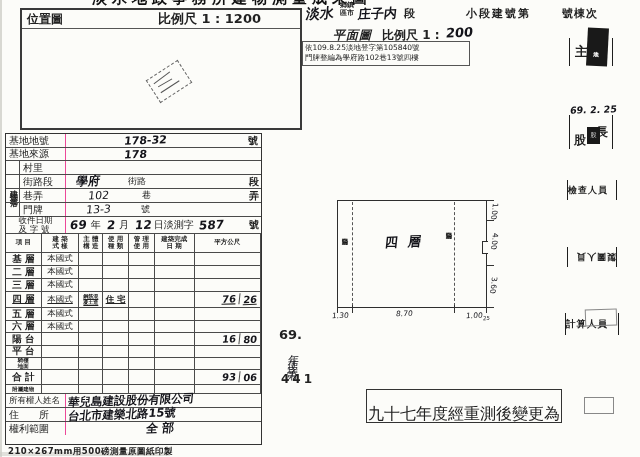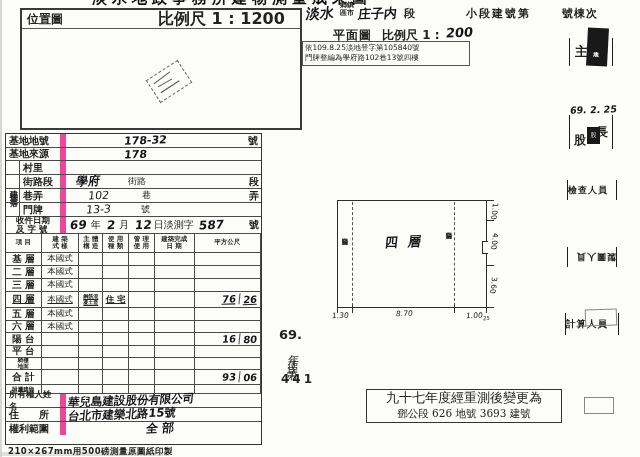--- a/index.html
+++ b/index.html
@@ -8,22 +8,22 @@
   .abs{position:absolute;}
   .b{font-weight:bold;}
   .pre{white-space:pre-line;}
   .hand{transform:rotate(-2deg) skewX(-8deg);color:#14141a;}
   .serif{font-family:"DejaVu Serif","Liberation Serif",serif;}
   .vtext{writing-mode:vertical-rl;text-orientation:upright;}
   
   #tbl{position:absolute;left:5px;top:133px;width:257px;height:312px;border:1.5px solid #333;
        box-sizing:border-box;}
   .row{display:flex;border-bottom:1px solid #4a4a4a;position:relative;box-sizing:border-box;align-items:stretch;}
-  .lab{border-right:6px solid #ec4899;box-sizing:border-box;display:flex;align-items:center;
-       font-size:10px;font-weight:bold;padding:0 3px;justify-content:space-between;}
+  .lab{border-right:1px solid #ec4899;box-sizing:border-box;display:flex;align-items:center;
+       font-size:10px;font-weight:normal;padding:0 3px;justify-content:space-between;}
   .lab60{width:60px;}
   .lab47{width:47px;margin-left:13px;border-left:1px solid #4a4a4a;}
   .val{flex:1;display:flex;align-items:center;font-size:11px;position:relative;}
   .fc{border-right:1px solid #4a4a4a;box-sizing:border-box;display:flex;align-items:center;
       justify-content:center;overflow:hidden;}
   .hc{font-size:6.5px;line-height:7.5px;text-align:center;font-weight:bold;}
   .w36{width:36px}.w38{width:38px}.w24{width:24px}.w26{width:26px}.w40{width:40px}
   .warea{width:67px;display:flex;padding:0;}
   .amain{width:46px;border-right:1px solid #4a4a4a;box-sizing:border-box;display:flex;
          align-items:center;justify-content:flex-end;padding-right:3px;font-size:10px;}
@@ -44,40 +44,40 @@
 <div class="page">
 
   <div class="abs b" style="left:92px;top:-11px;font-size:15px;letter-spacing:5px;color:#111;">淡水地政事務所建物測量成果圖</div>
 
   <div class="abs" style="left:0;top:0;width:2px;height:457px;background:#d8d8d2;"></div>
   <div class="abs" style="left:0;top:452px;width:170px;height:4px;background:#cfcfc8;opacity:.6;"></div>
 
   <div class="abs" style="left:20px;top:8px;width:282px;height:122px;border:2px solid #3a3a3a;box-sizing:border-box;">
     <div style="display:flex;align-items:center;height:18px;border-bottom:1px solid #555;">
       <span class="b" style="font-size:12px;margin-left:5px;">位置圖</span>
-      <span class="b" style="font-size:16px;margin-left:95px;">比例尺 1 : 1200</span>
+      <span class="b" style="font-size:13px;margin-left:95px;">比例尺 1 : 1200</span>
     </div>
 
     <div class="abs" style="left:128px;top:58px;width:36px;height:25px;border:1px dashed #666;
          transform:rotate(-33deg);">
       <div style="position:absolute;left:4px;top:5px;width:20px;height:1px;background:#555;transform:rotate(-4deg);"></div>
       <div style="position:absolute;left:6px;top:11px;width:16px;height:1px;background:#555;transform:rotate(3deg);"></div>
       <div style="position:absolute;left:5px;top:17px;width:22px;height:1px;background:#555;"></div>
     </div>
   </div>
 
   <div class="abs hand b" style="left:306px;top:5px;font-size:14px;">淡水</div>
   <div class="abs pre" style="left:340px;top:1px;font-size:7px;line-height:8px;font-weight:bold;">鄉鎮
 區市</div>
   <div class="abs hand b" style="left:358px;top:5px;font-size:13px;">庄子内</div>
   <div class="abs b" style="left:404px;top:6px;font-size:11px;">段</div>
   <div class="abs b" style="left:466px;top:6px;font-size:11px;letter-spacing:2px;">小段建號第</div>
   <div class="abs b" style="left:562px;top:6px;font-size:11px;letter-spacing:1px;">號棟次</div>
 
-  <div class="abs b" style="left:333px;top:27px;font-size:12px;letter-spacing:1px;">平面圖</div>
+  <div class="abs b" style="left:333px;top:27px;font-size:12px;letter-spacing:1px;font-style:italic;">平面圖</div>
   <div class="abs b" style="left:382px;top:27px;font-size:12px;">比例尺 1 :</div>
   <div class="abs hand b" style="left:446px;top:25px;font-size:13px;">200</div>
 
   <div class="abs" style="left:302px;top:41px;width:168px;height:25px;border:1px solid #555;box-sizing:border-box;
        padding:1px 2px;">
     <div style="font-size:7.5px;line-height:10px;">依109.8.25淡地登字第105840號</div>
     <div style="font-size:7.5px;line-height:10px;">門牌整編為學府路102巷13號四樓</div>
   </div>
 
   <div id="tbl">
@@ -343,22 +343,21 @@
   </div>
 
   <div class="abs" style="left:279px;top:327px;width:26px;display:flex;flex-direction:column;align-items:flex-start;">
     <span class="b" style="font-size:13px;">69.</span>
     <span class="hand vtext" style="font-size:11px;letter-spacing:5px;margin:4px 0 6px 6px;">年使字第</span>
     <span class="b" style="font-size:12px;letter-spacing:3px;margin-left:2px;">441</span>
   </div>
 
   <div class="abs serif" style="left:366px;top:389px;width:196px;height:34px;border:1.5px solid #333;
        box-sizing:border-box;text-align:center;">
-    <div style="font-size:13px;line-height:16px;">九十七年度經重測後變更為</div>
-    <div style="font-size:10.5px;line-height:14px;">鄧公段 626 地號 3693 建號</div>
+    <div style="font-size:16px;line-height:16px;margin-top:16px;">九十七年度經重測後變更為</div>
   </div>
 
   <div class="abs vbars" style="left:569px;top:38px;width:44px;height:28px;justify-content:flex-start;padding-left:5px;">
     <span class="b" style="font-size:13px;">主</span>
   </div>
   <div class="abs stamp" style="left:587px;top:28px;width:21px;height:38px;transform:rotate(3deg);">
     <span class="vtext" style="font-size:5.5px;">淡水地政</span>
   </div>
 
   <div class="abs hand b" style="left:570px;top:104px;font-size:9.5px;white-space:nowrap;">69. 2. 25</div>

